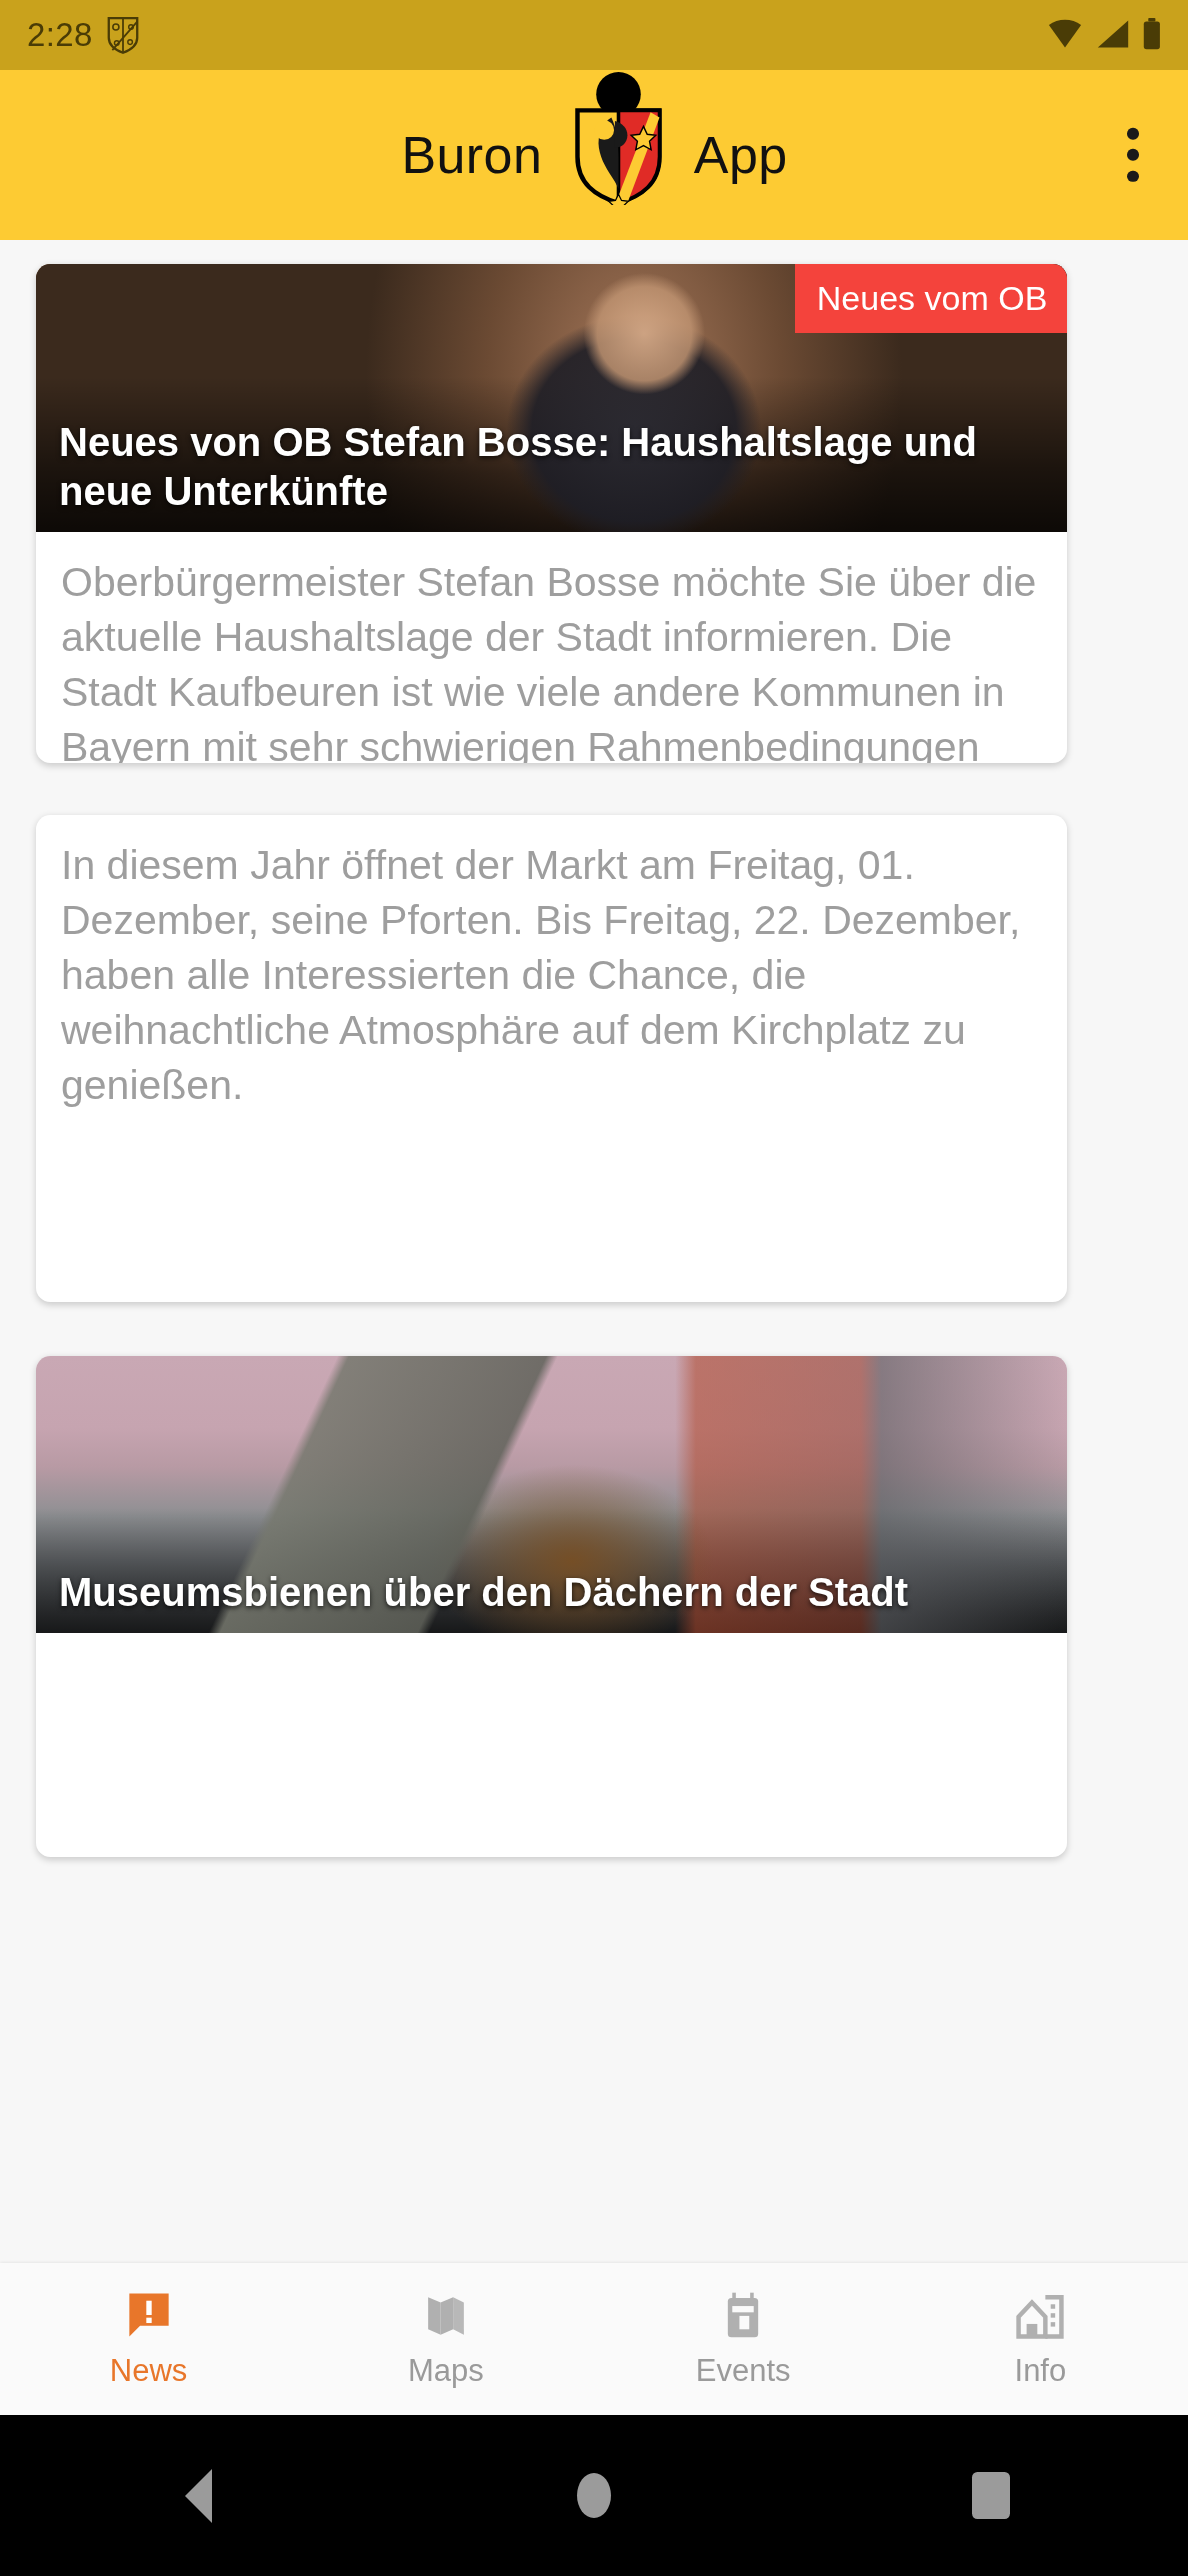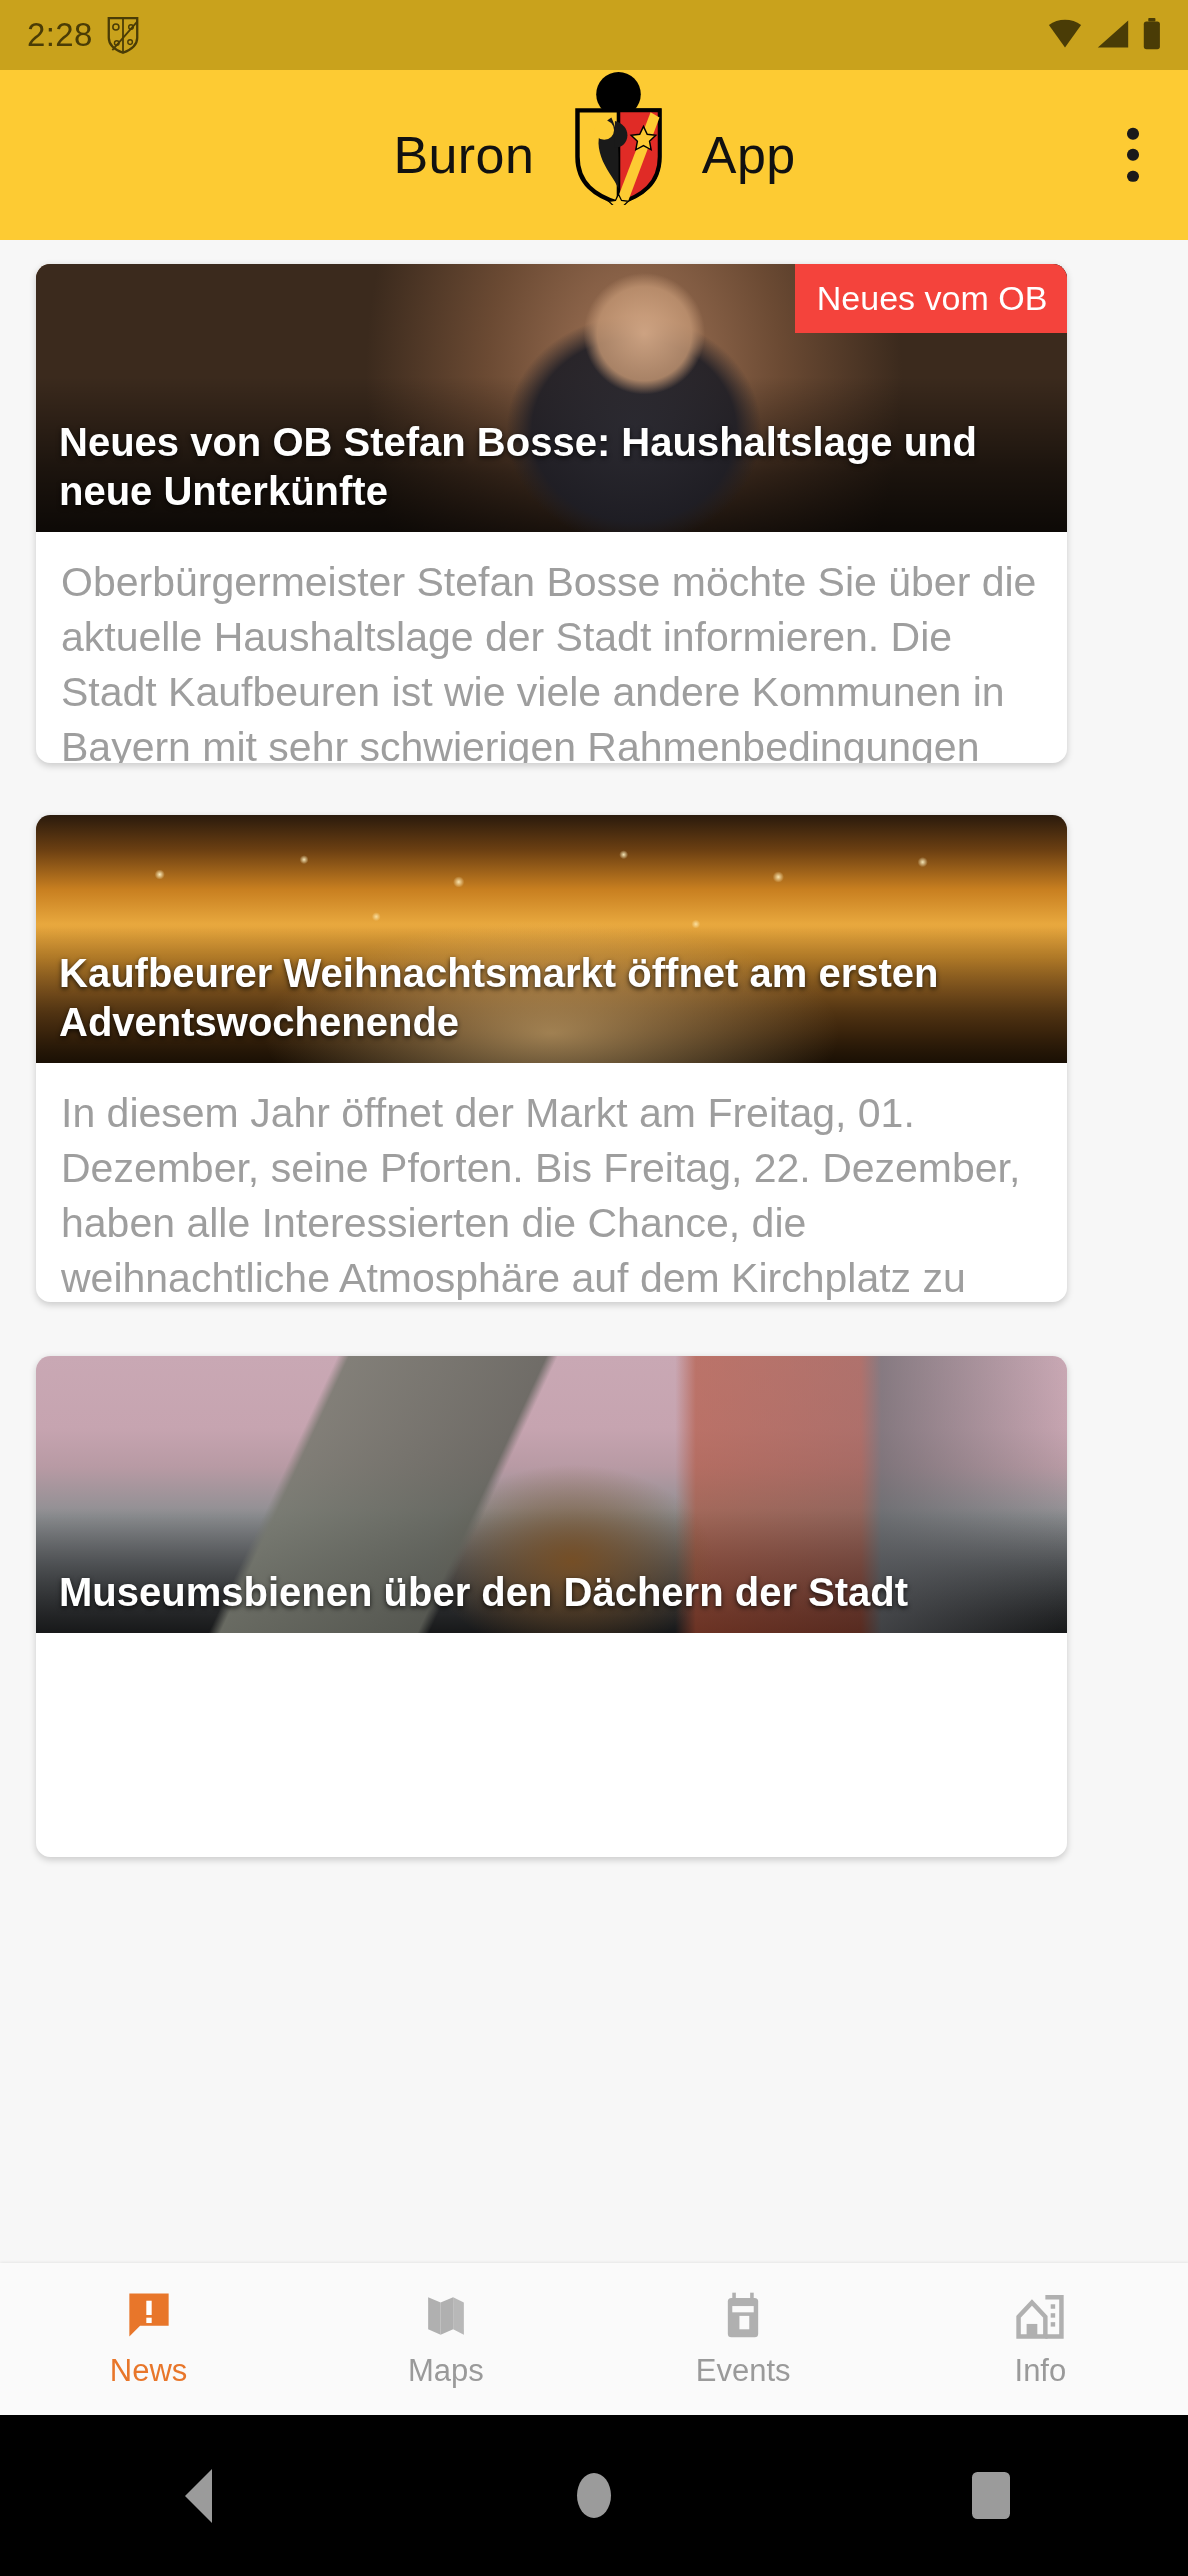--- a/index.html
+++ b/index.html
@@ -23,21 +23,21 @@
   .sb-right{ margin-left:auto; display:flex; align-items:center; gap:12.5px; }
   .sb-ic{ display:block; }
 
   
   .appbar{
     position:relative; height:170px; background:#fdcb33;
     display:flex; align-items:center; justify-content:center;
     overflow:visible;
   }
   .appbar-title{
-    display:flex; align-items:center; gap:16px;
+    display:flex; align-items:center; gap:8px;
     font-size:52px; font-weight:400; color:#111; letter-spacing:0.4px;
   }
   .appbar-title .word{ padding:0 14.3px; }
   .crest{ width:107px; height:134px; margin-top:-34px; }
   .overflow{
     position:absolute; right:47px; top:50%; transform:translateY(-50%);
     width:18px; display:flex; flex-direction:column; gap:9.8px; align-items:center;
     cursor:pointer;
   }
   .overflow i{ width:11.6px; height:11.6px; border-radius:50%; background:#1a1a1a; display:block; }
@@ -214,24 +214,20 @@
     <div class="card" style="top:24px; height:499px;">
       <div class="hero" style="height:268px;">
         <div class="card-img img-ob"></div>
         <div class="badge">Neues vom OB</div>
         <div class="hero-title">Neues von OB Stefan Bosse: Haushaltslage und neue Unterkünfte</div>
       </div>
       <div class="card-body">Oberbürgermeister Stefan Bosse möchte Sie über die aktuelle Haushaltslage der Stadt informieren. Die Stadt Kaufbeuren ist wie viele andere Kommunen in Bayern mit sehr schwierigen Rahmenbedingungen konfrontiert. Zum …</div>
     </div>
 
     <div class="card" style="top:575px; height:487px;">
-      <div class="hero" style="height:248px;">
-        <div class="card-img img-xmas"></div>
-        <div class="hero-title">Kaufbeurer Weihnachtsmarkt öffnet am ersten Adventswochenende</div>
-      </div>
       <div class="card-body">In diesem Jahr öffnet der Markt am Freitag, 01. Dezember, seine Pforten. Bis Freitag, 22. Dezember, haben alle Interessierten die Chance, die weihnachtliche Atmosphäre auf dem Kirchplatz zu genießen.</div>
     </div>
 
     <div class="card" style="top:1116px; height:501px;">
       <div class="hero" style="height:277px;">
         <div class="card-img img-bees"></div>
         <div class="hero-title">Museumsbienen über den Dächern der Stadt</div>
       </div>
 
     </div>

